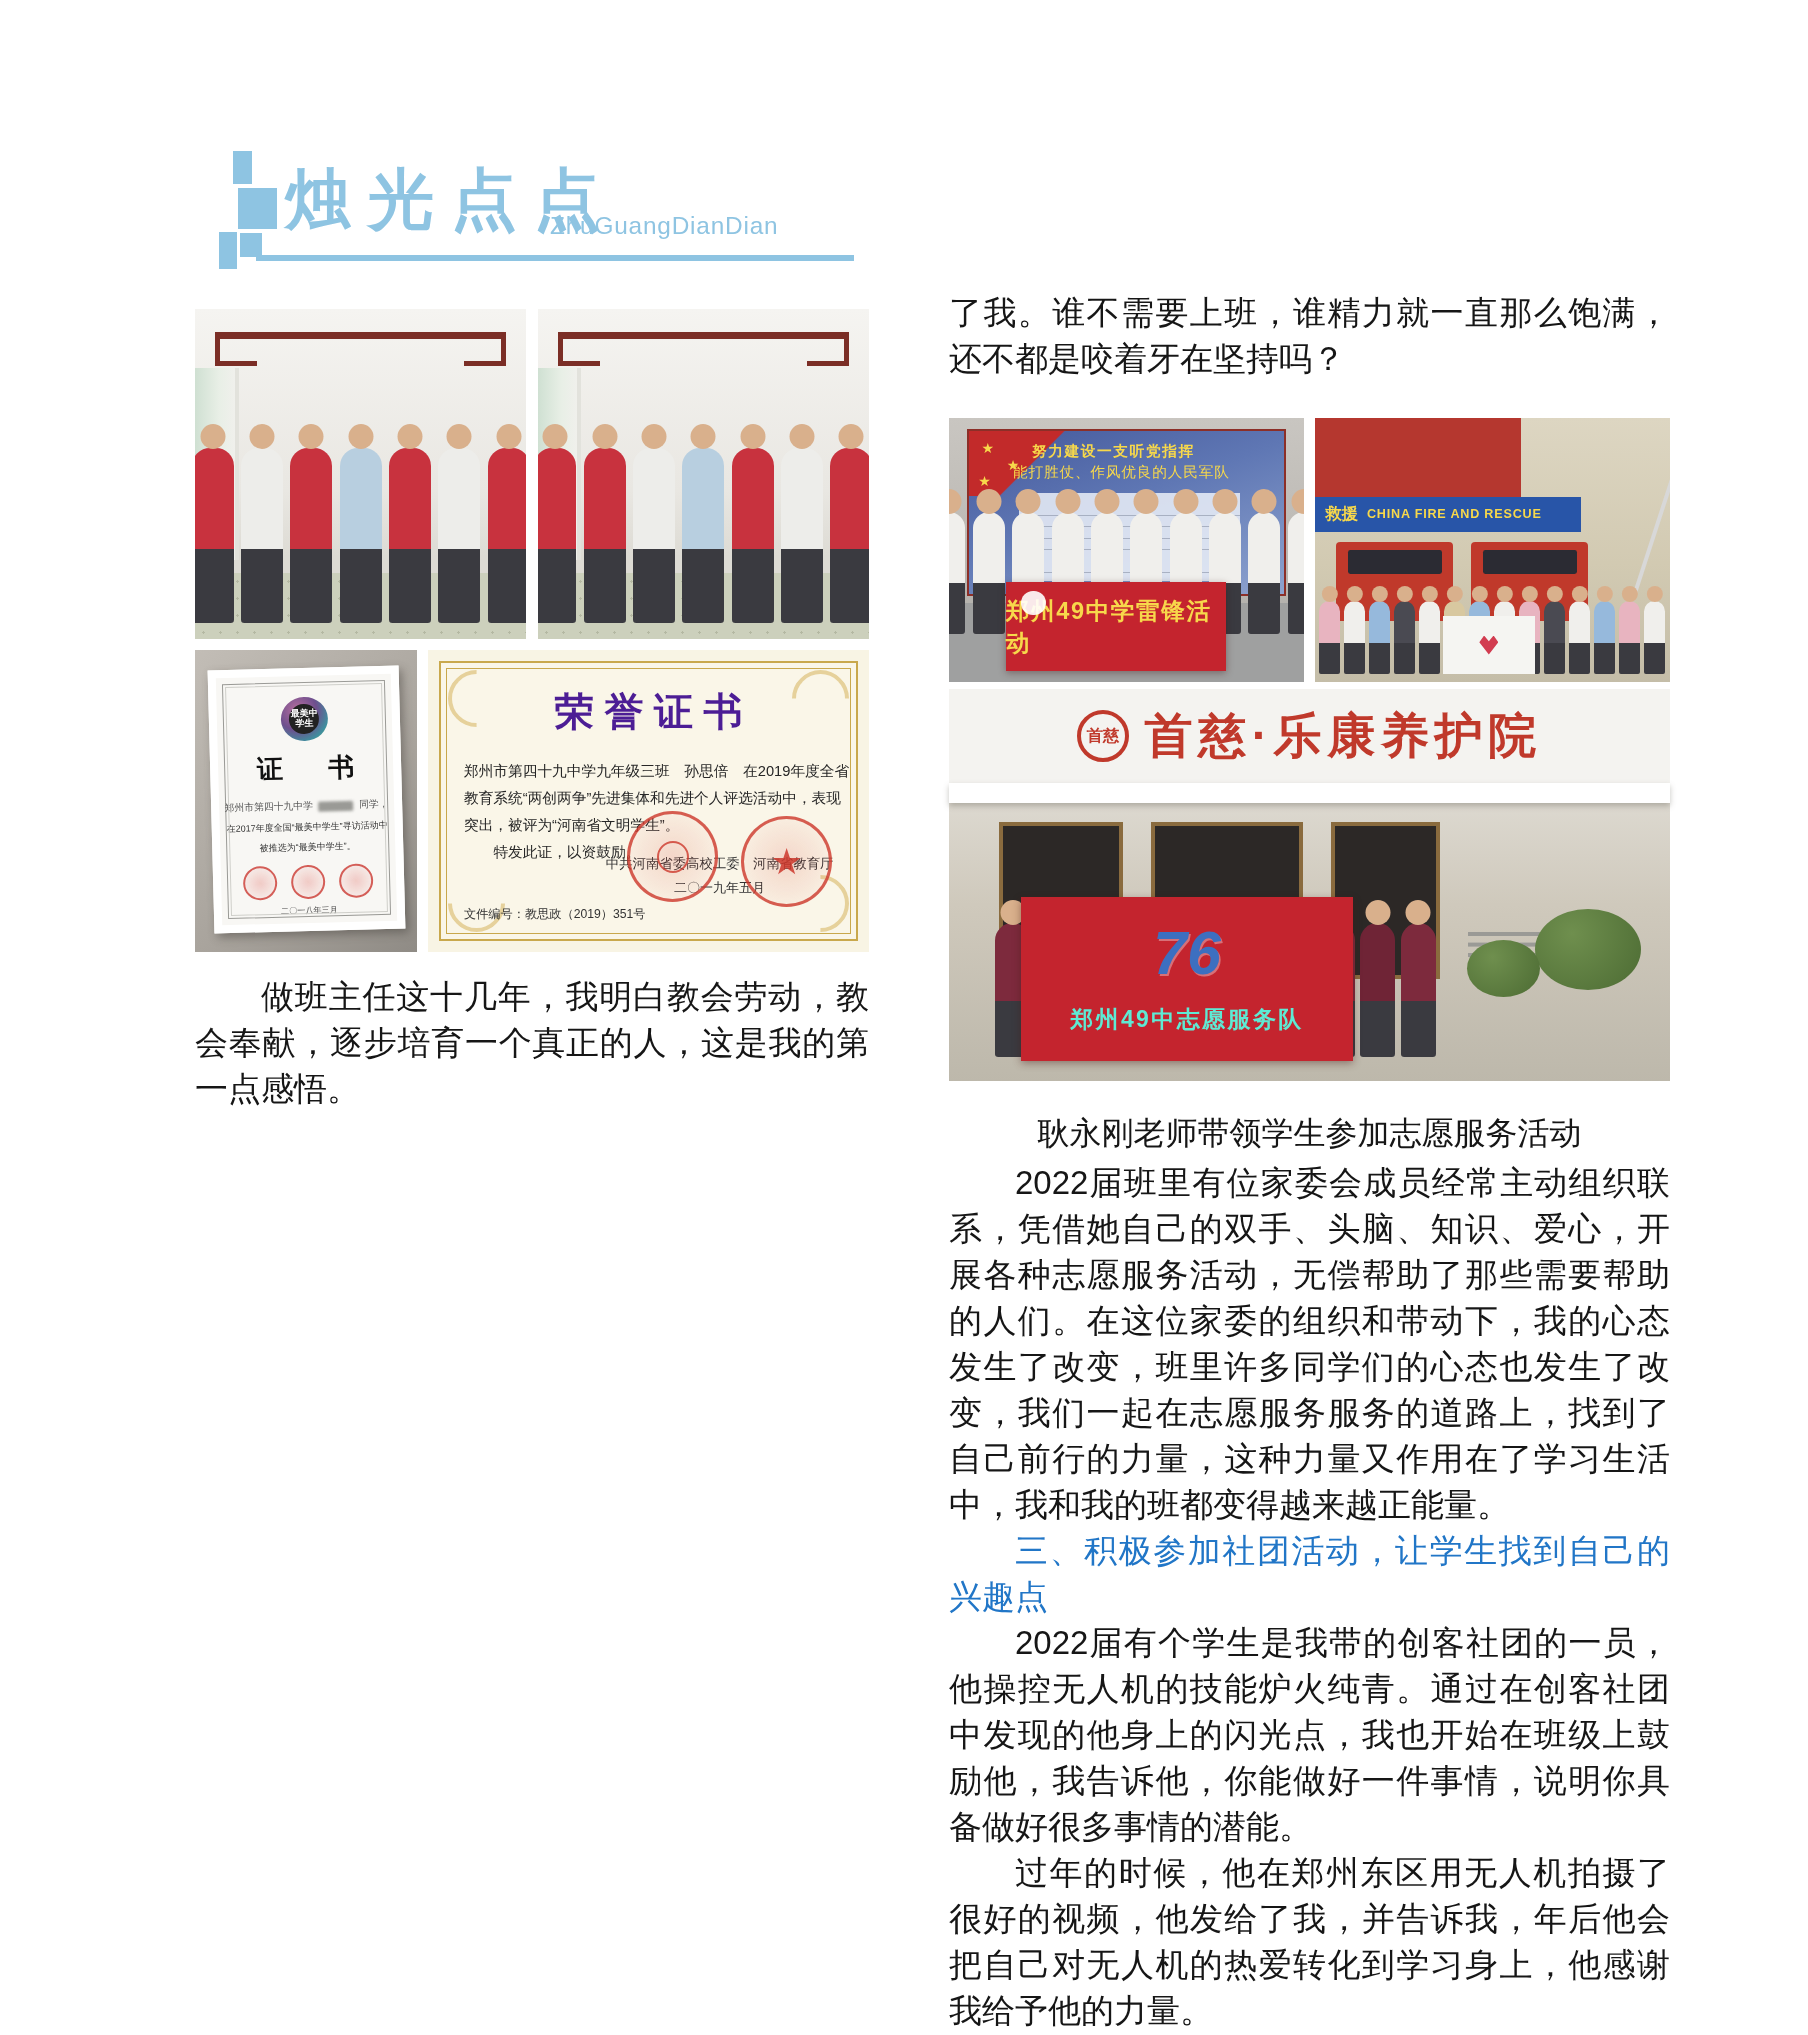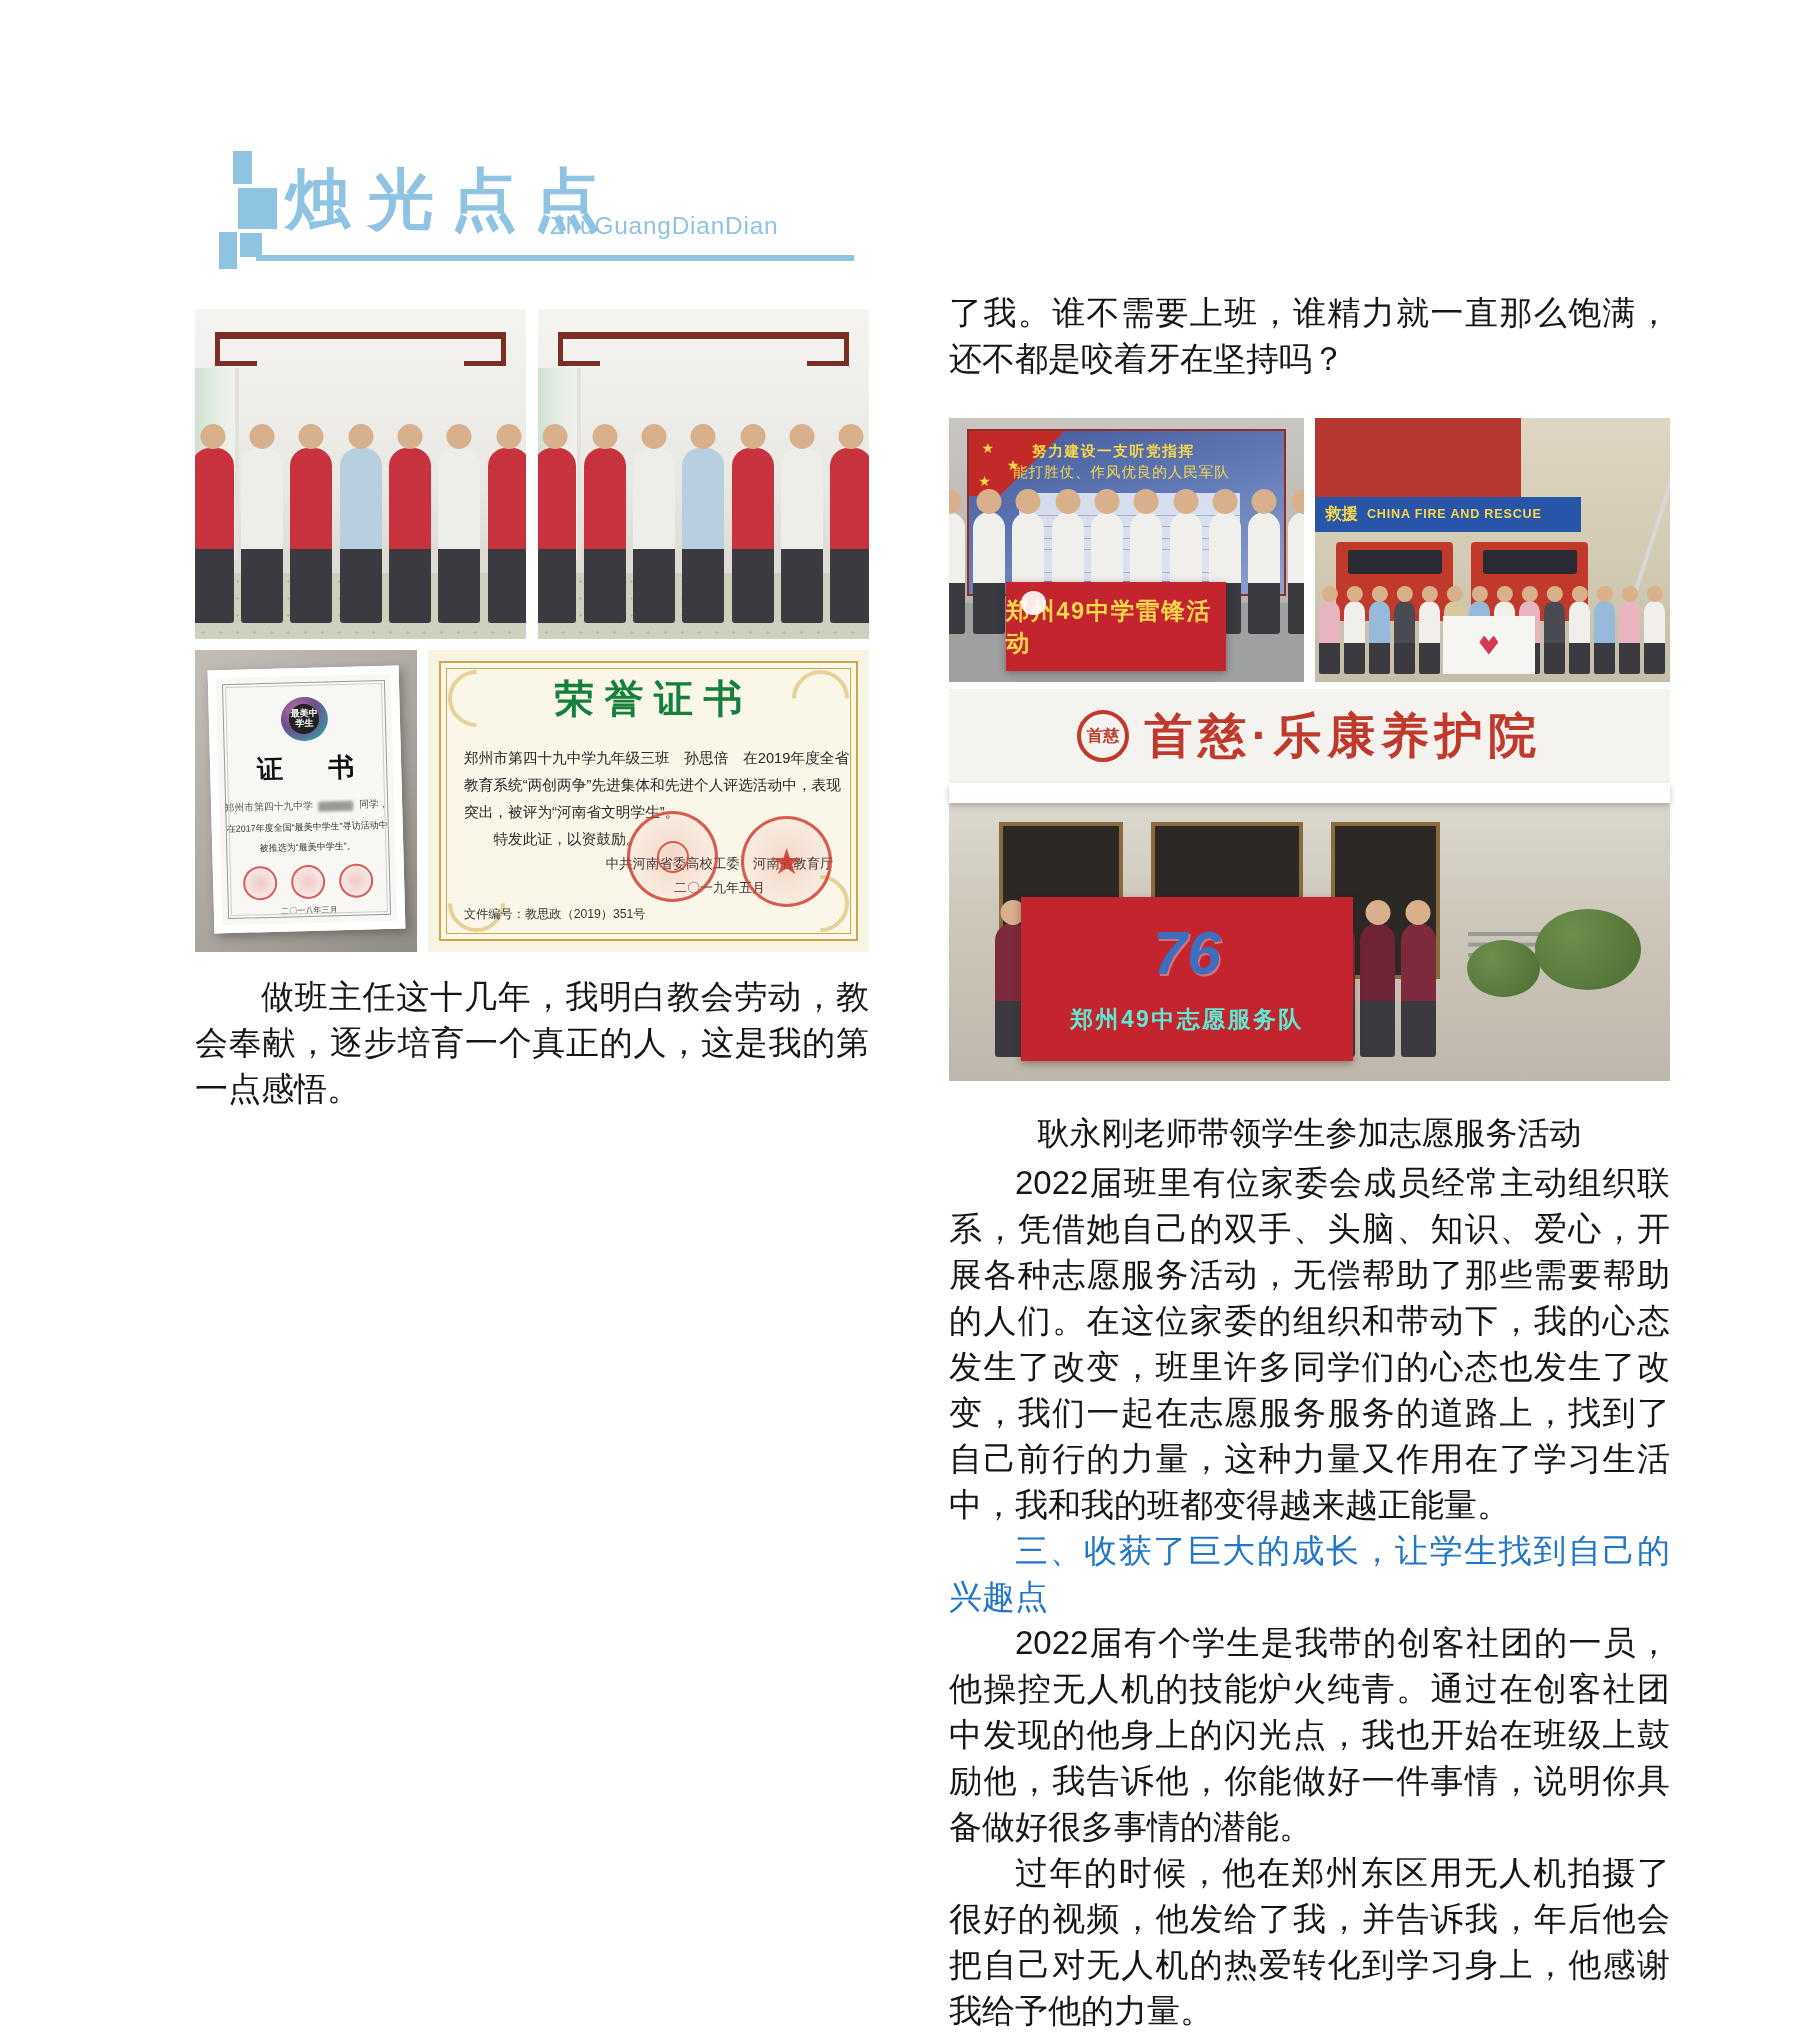--- a/index.html
+++ b/index.html
@@ -72,21 +72,21 @@
 
   .honorcert{flex:1;background:#f8f4e4;}
   .honor-paper{position:absolute;inset:10.6px;border:2.8px solid #c9a84c;outline:0.8px solid #c9a84c;outline-offset:-8.1px;
         background:#faf6e8;}
   .honor-corner{position:absolute;width:49px;height:49px;border:4.1px solid #d6b45e;border-radius:50%;
         border-top-color:transparent;border-left-color:transparent;opacity:.55;}
   .hc1{left:7.3px;top:7.3px;transform:rotate(135deg);}
   .hc2{right:7.3px;top:7.3px;transform:rotate(-135deg);}
   .hc3{left:7.3px;bottom:7.3px;transform:rotate(45deg);}
   .hc4{right:7.3px;bottom:7.3px;transform:rotate(-45deg);}
-  .honor-title{margin-top:9px;text-align:center;font-size:39px;font-weight:bold;color:#15803d;letter-spacing:10.6px;text-indent:10.6px;}
+  .honor-title{margin-top:22px;text-align:center;font-size:39px;font-weight:bold;color:#4c1d95;letter-spacing:10.6px;text-indent:10.6px;}
   .honor-body{margin:19.5px 23px 0 23px;}
   .honor-line{font-size:14.7px;line-height:27px;color:#262626;white-space:nowrap;}
   .honor-line.ind{text-indent:2em;}
   .honor-fileno{position:absolute;left:23px;bottom:16.3px;font-size:12.2px;color:#333;}
   .honor-issuer{position:absolute;right:23px;bottom:42px;font-size:13.4px;color:#333;text-align:center;}
   .honor-date{margin-top:6.5px;font-size:13px;color:#333;}
   .ring-stamp{position:absolute;border-radius:50%;border:3.3px solid rgba(205,55,43,.8);
         display:flex;align-items:center;justify-content:center;
         background:radial-gradient(circle,rgba(220,70,60,.18) 0%,rgba(220,70,60,.04) 75%);}
   .rs1{width:85px;height:85px;right:138px;bottom:37px;}
@@ -357,20 +357,20 @@
       </div>
     <div class="big-banner">
       <div class="forty9">76</div>
       <div class="btext">郑州49中志愿服务队</div>
     </div>
   </div>
 
   <div class="right-caption">耿永刚老师带领学生参加志愿服务活动</div>
   <div class="textblock right-text">
       <div class="para">2022届班里有位家委会成员经常主动组织联系，凭借她自己的双手、头脑、知识、爱心，开展各种志愿服务活动，无偿帮助了那些需要帮助的人们。在这位家委的组织和带动下，我的心态发生了改变，班里许多同学们的心态也发生了改变，我们一起在志愿服务服务的道路上，找到了自己前行的力量，这种力量又作用在了学习生活中，我和我的班都变得越来越正能量。</div>
-      <div class="para heading">三、收获了巨大的成长，让学生找到自己的兴趣点</div>
+      <div class="para heading">三、积极参加社团活动，让学生找到自己的兴趣点</div>
       <div class="para">2022届有个学生是我带的创客社团的一员，他操控无人机的技能炉火纯青。通过在创客社团中发现的他身上的闪光点，我也开始在班级上鼓励他，我告诉他，你能做好一件事情，说明你具备做好很多事情的潜能。</div>
       <div class="para">过年的时候，他在郑州东区用无人机拍摄了很好的视频，他发给了我，并告诉我，年后他会把自己对无人机的热爱转化到学习身上，他感谢我给予他的力量。</div>
       <div class="para">在我的鼓励下，他在之后的学习生活中也取得了很大的进步。</div>
     </div>
 
 </div>
 
 
 </body></html>

